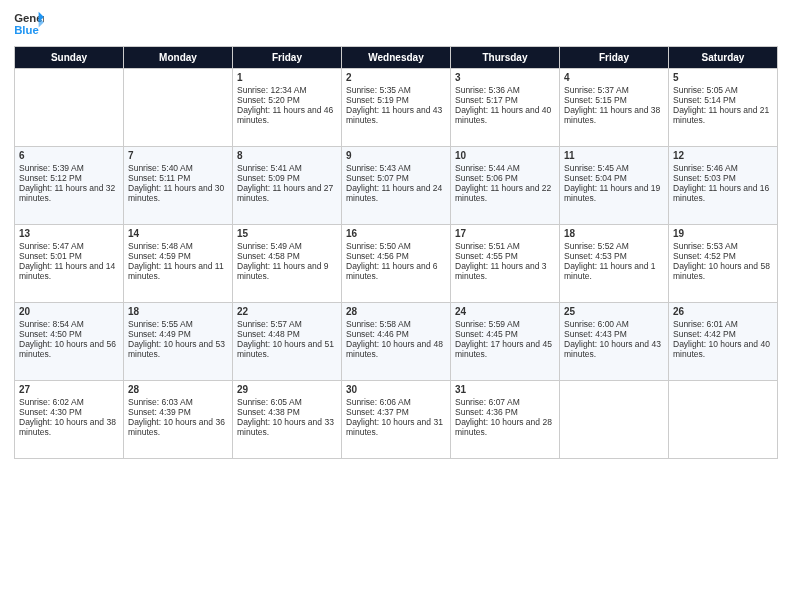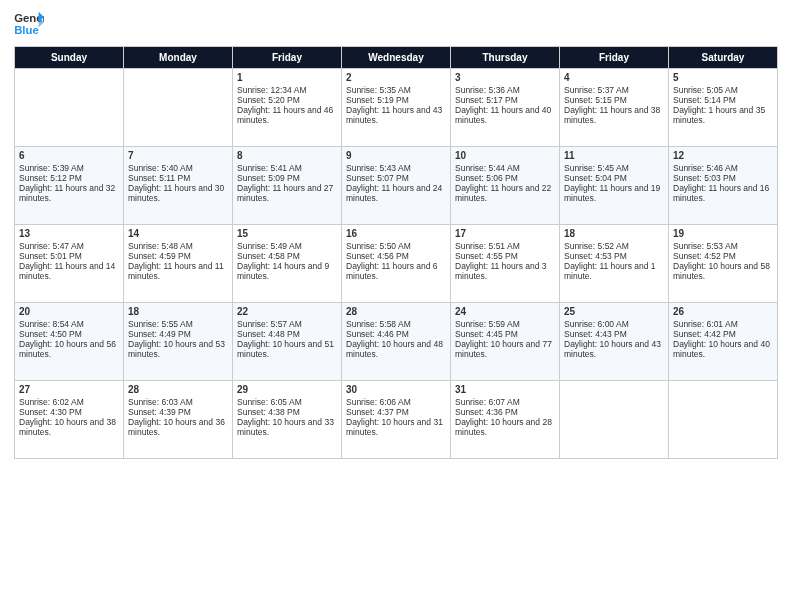--- a/index.html
+++ b/index.html
@@ -132,21 +132,21 @@
           <td>
             <span class="day-num">4</span>
             <div>Sunrise: 5:37 AM</div>
             <div>Sunset: 5:15 PM</div>
             <div>Daylight: 11 hours and 38 minutes.</div>
           </td>
           <td>
             <span class="day-num">5</span>
             <div>Sunrise: 5:05 AM</div>
             <div>Sunset: 5:14 PM</div>
-            <div>Daylight: 1 hours and 35 minutes.</div>
+            <div>Daylight: 11 hours and 21 minutes.</div>
           </td>
         </tr>
         <tr>
           <td>
             <span class="day-num">6</span>
             <div>Sunrise: 5:39 AM</div>
             <div>Sunset: 5:12 PM</div>
             <div>Daylight: 11 hours and 32 minutes.</div>
           </td>
           <td>
@@ -196,21 +196,21 @@
           <td>
             <span class="day-num">14</span>
             <div>Sunrise: 5:48 AM</div>
             <div>Sunset: 4:59 PM</div>
             <div>Daylight: 11 hours and 11 minutes.</div>
           </td>
           <td>
             <span class="day-num">15</span>
             <div>Sunrise: 5:49 AM</div>
             <div>Sunset: 4:58 PM</div>
-            <div>Daylight: 14 hours and 9 minutes.</div>
+            <div>Daylight: 11 hours and 9 minutes.</div>
           </td>
           <td>
             <span class="day-num">16</span>
             <div>Sunrise: 5:50 AM</div>
             <div>Sunset: 4:56 PM</div>
             <div>Daylight: 11 hours and 6 minutes.</div>
           </td>
           <td>
             <span class="day-num">17</span>
             <div>Sunrise: 5:51 AM</div>
@@ -252,21 +252,21 @@
           <td>
             <span class="day-num">28</span>
             <div>Sunrise: 5:58 AM</div>
             <div>Sunset: 4:46 PM</div>
             <div>Daylight: 10 hours and 48 minutes.</div>
           </td>
           <td>
             <span class="day-num">24</span>
             <div>Sunrise: 5:59 AM</div>
             <div>Sunset: 4:45 PM</div>
-            <div>Daylight: 10 hours and 77 minutes.</div>
+            <div>Daylight: 17 hours and 45 minutes.</div>
           </td>
           <td>
             <span class="day-num">25</span>
             <div>Sunrise: 6:00 AM</div>
             <div>Sunset: 4:43 PM</div>
             <div>Daylight: 10 hours and 43 minutes.</div>
           </td>
           <td>
             <span class="day-num">26</span>
             <div>Sunrise: 6:01 AM</div>

